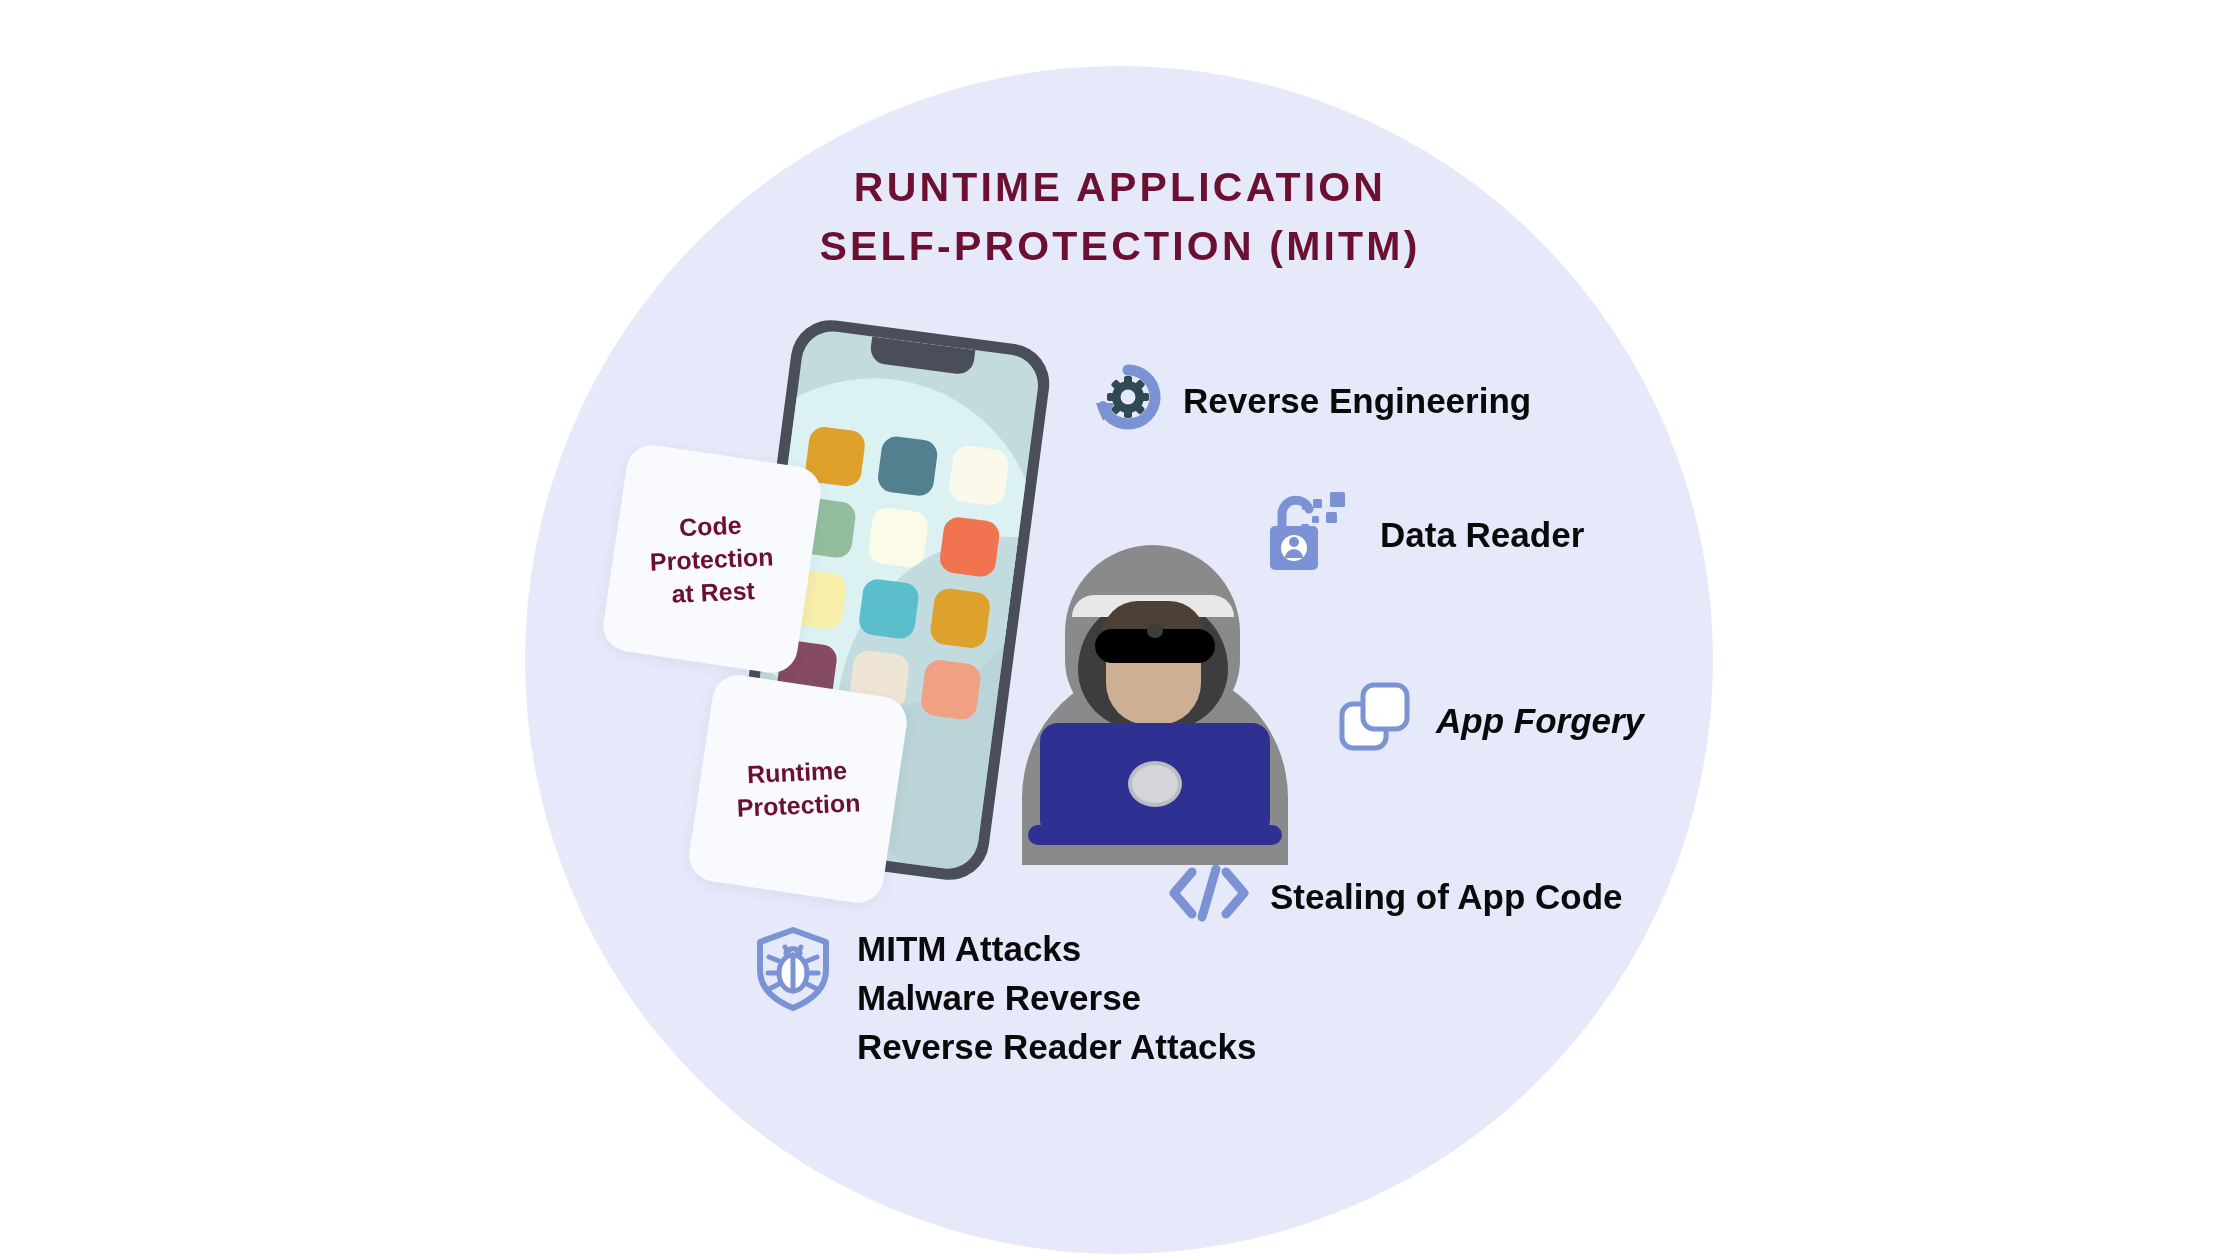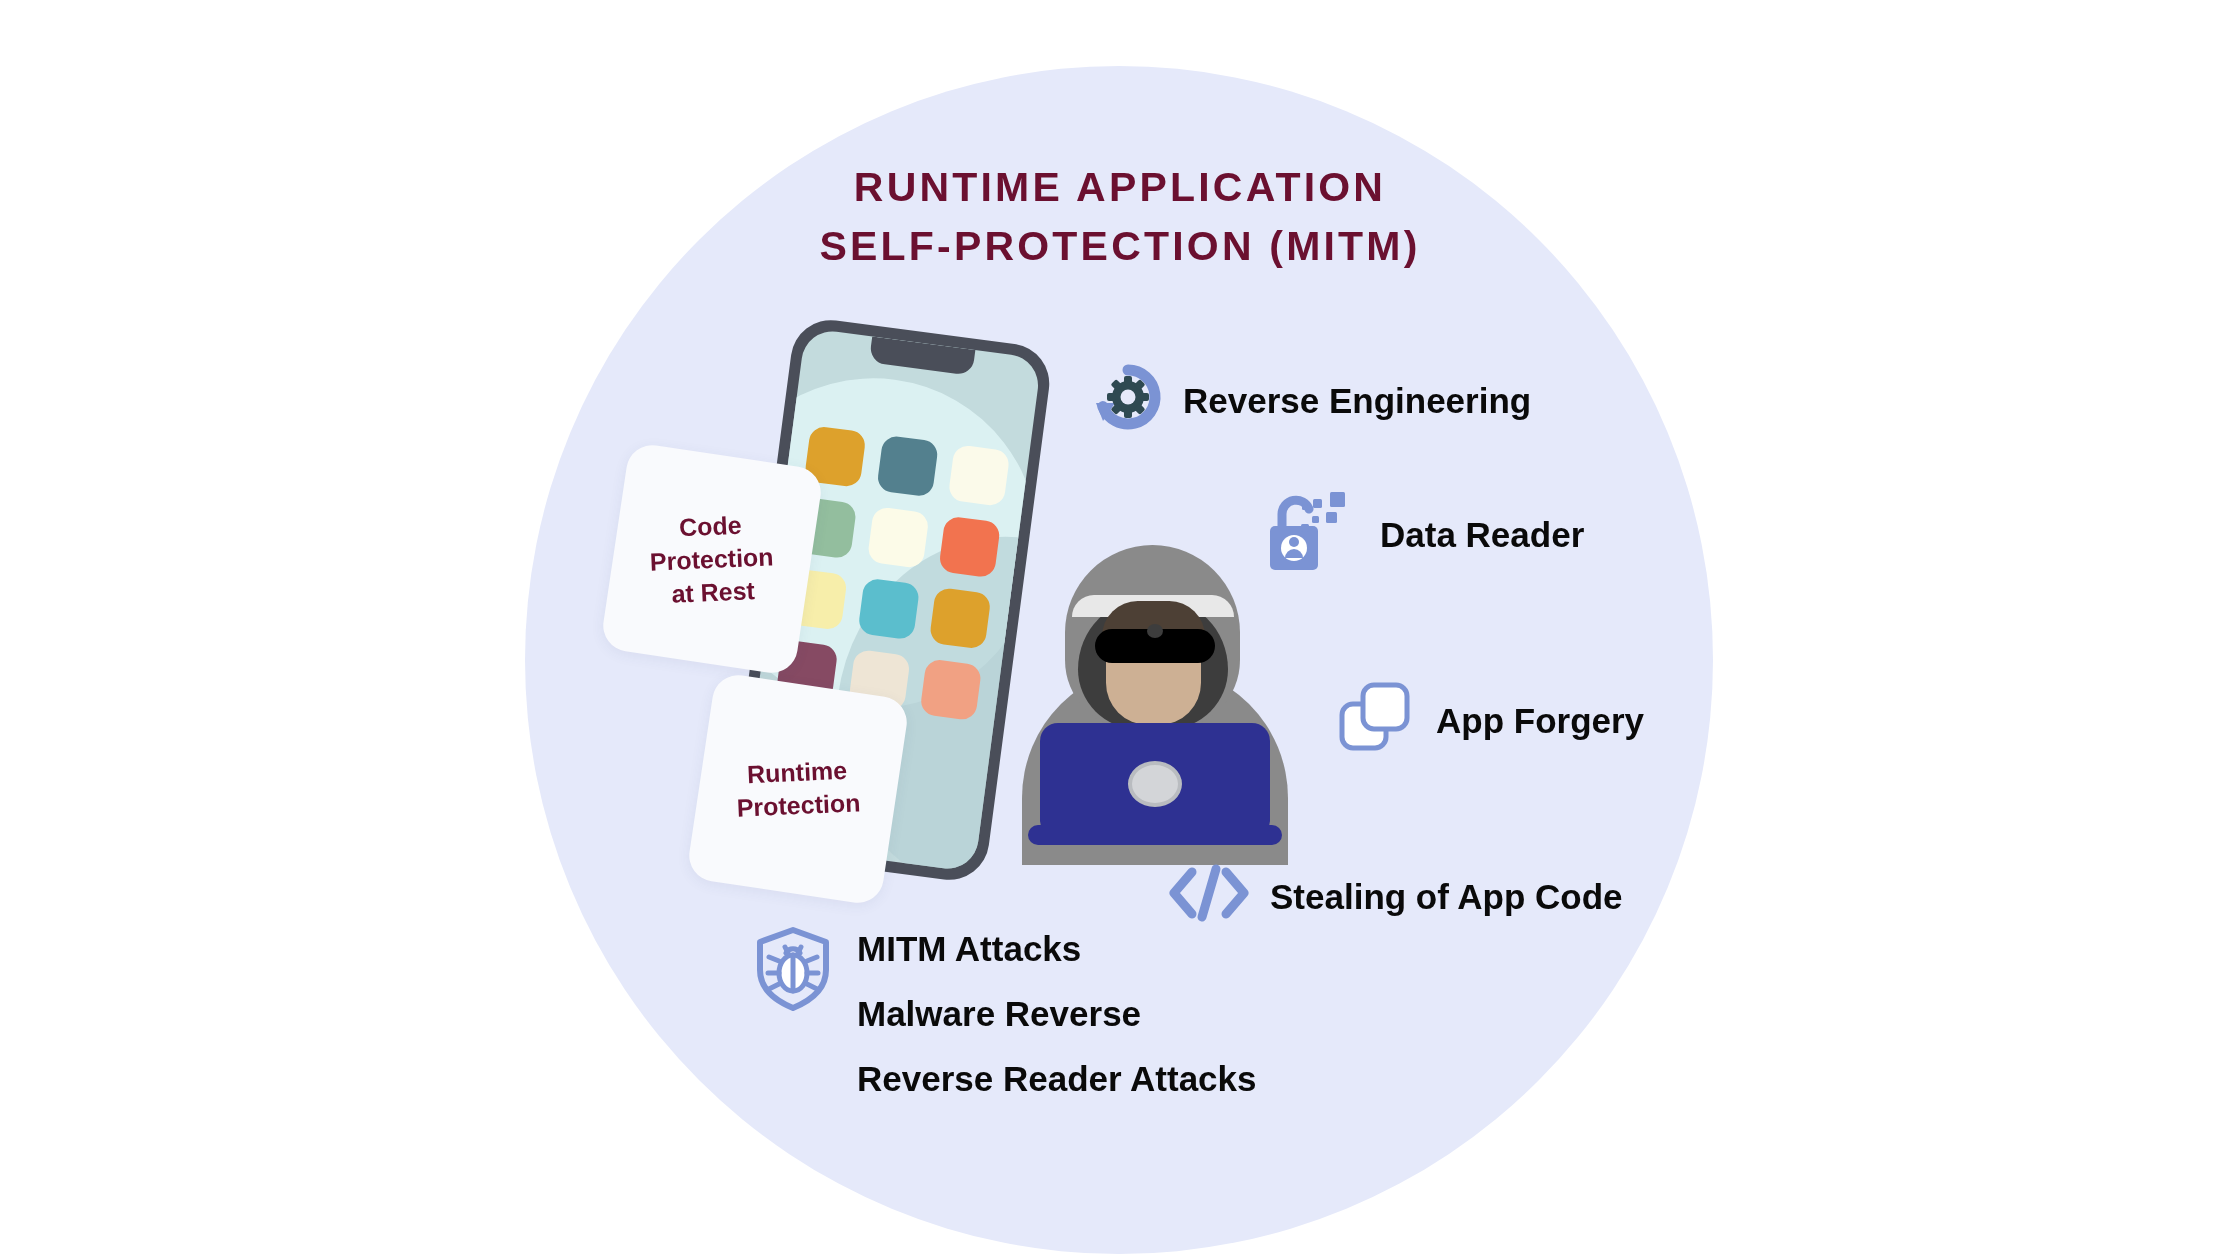--- a/index.html
+++ b/index.html
@@ -199,37 +199,37 @@
     align-items:center;
     gap:20px;
     color:#0a0a0a;
     font-size:35px;
     font-weight:bold;
     white-space:nowrap;
     text-align:center;
   }
   #threat-0{left:1093px;top:362px;}
   #threat-1{left:1268px;top:490px;}
-  #threat-2{left:1338px;top:680px;}
+  #threat-2{left:1338px;top:680px;font-style:italic;}
   #threat-3{left:1168px;top:862px;}
 
   .threat .ico{flex:0 0 auto;display:block;}
 
   
   .attacks{
     position:absolute;
     left:753px;top:925px;
     display:flex;
     align-items:flex-start;
     gap:24px;
   }
   .attacks .list{
     padding-top:6px;
     display:flex;flex-direction:column;
-    gap:28px;
+    gap:12px;
   }
   .attacks .list div{
     color:#0a0a0a;
     font-size:35px;
     font-weight:bold;
     white-space:nowrap;
     line-height:1.05;
   }
 </style>
 </head>

